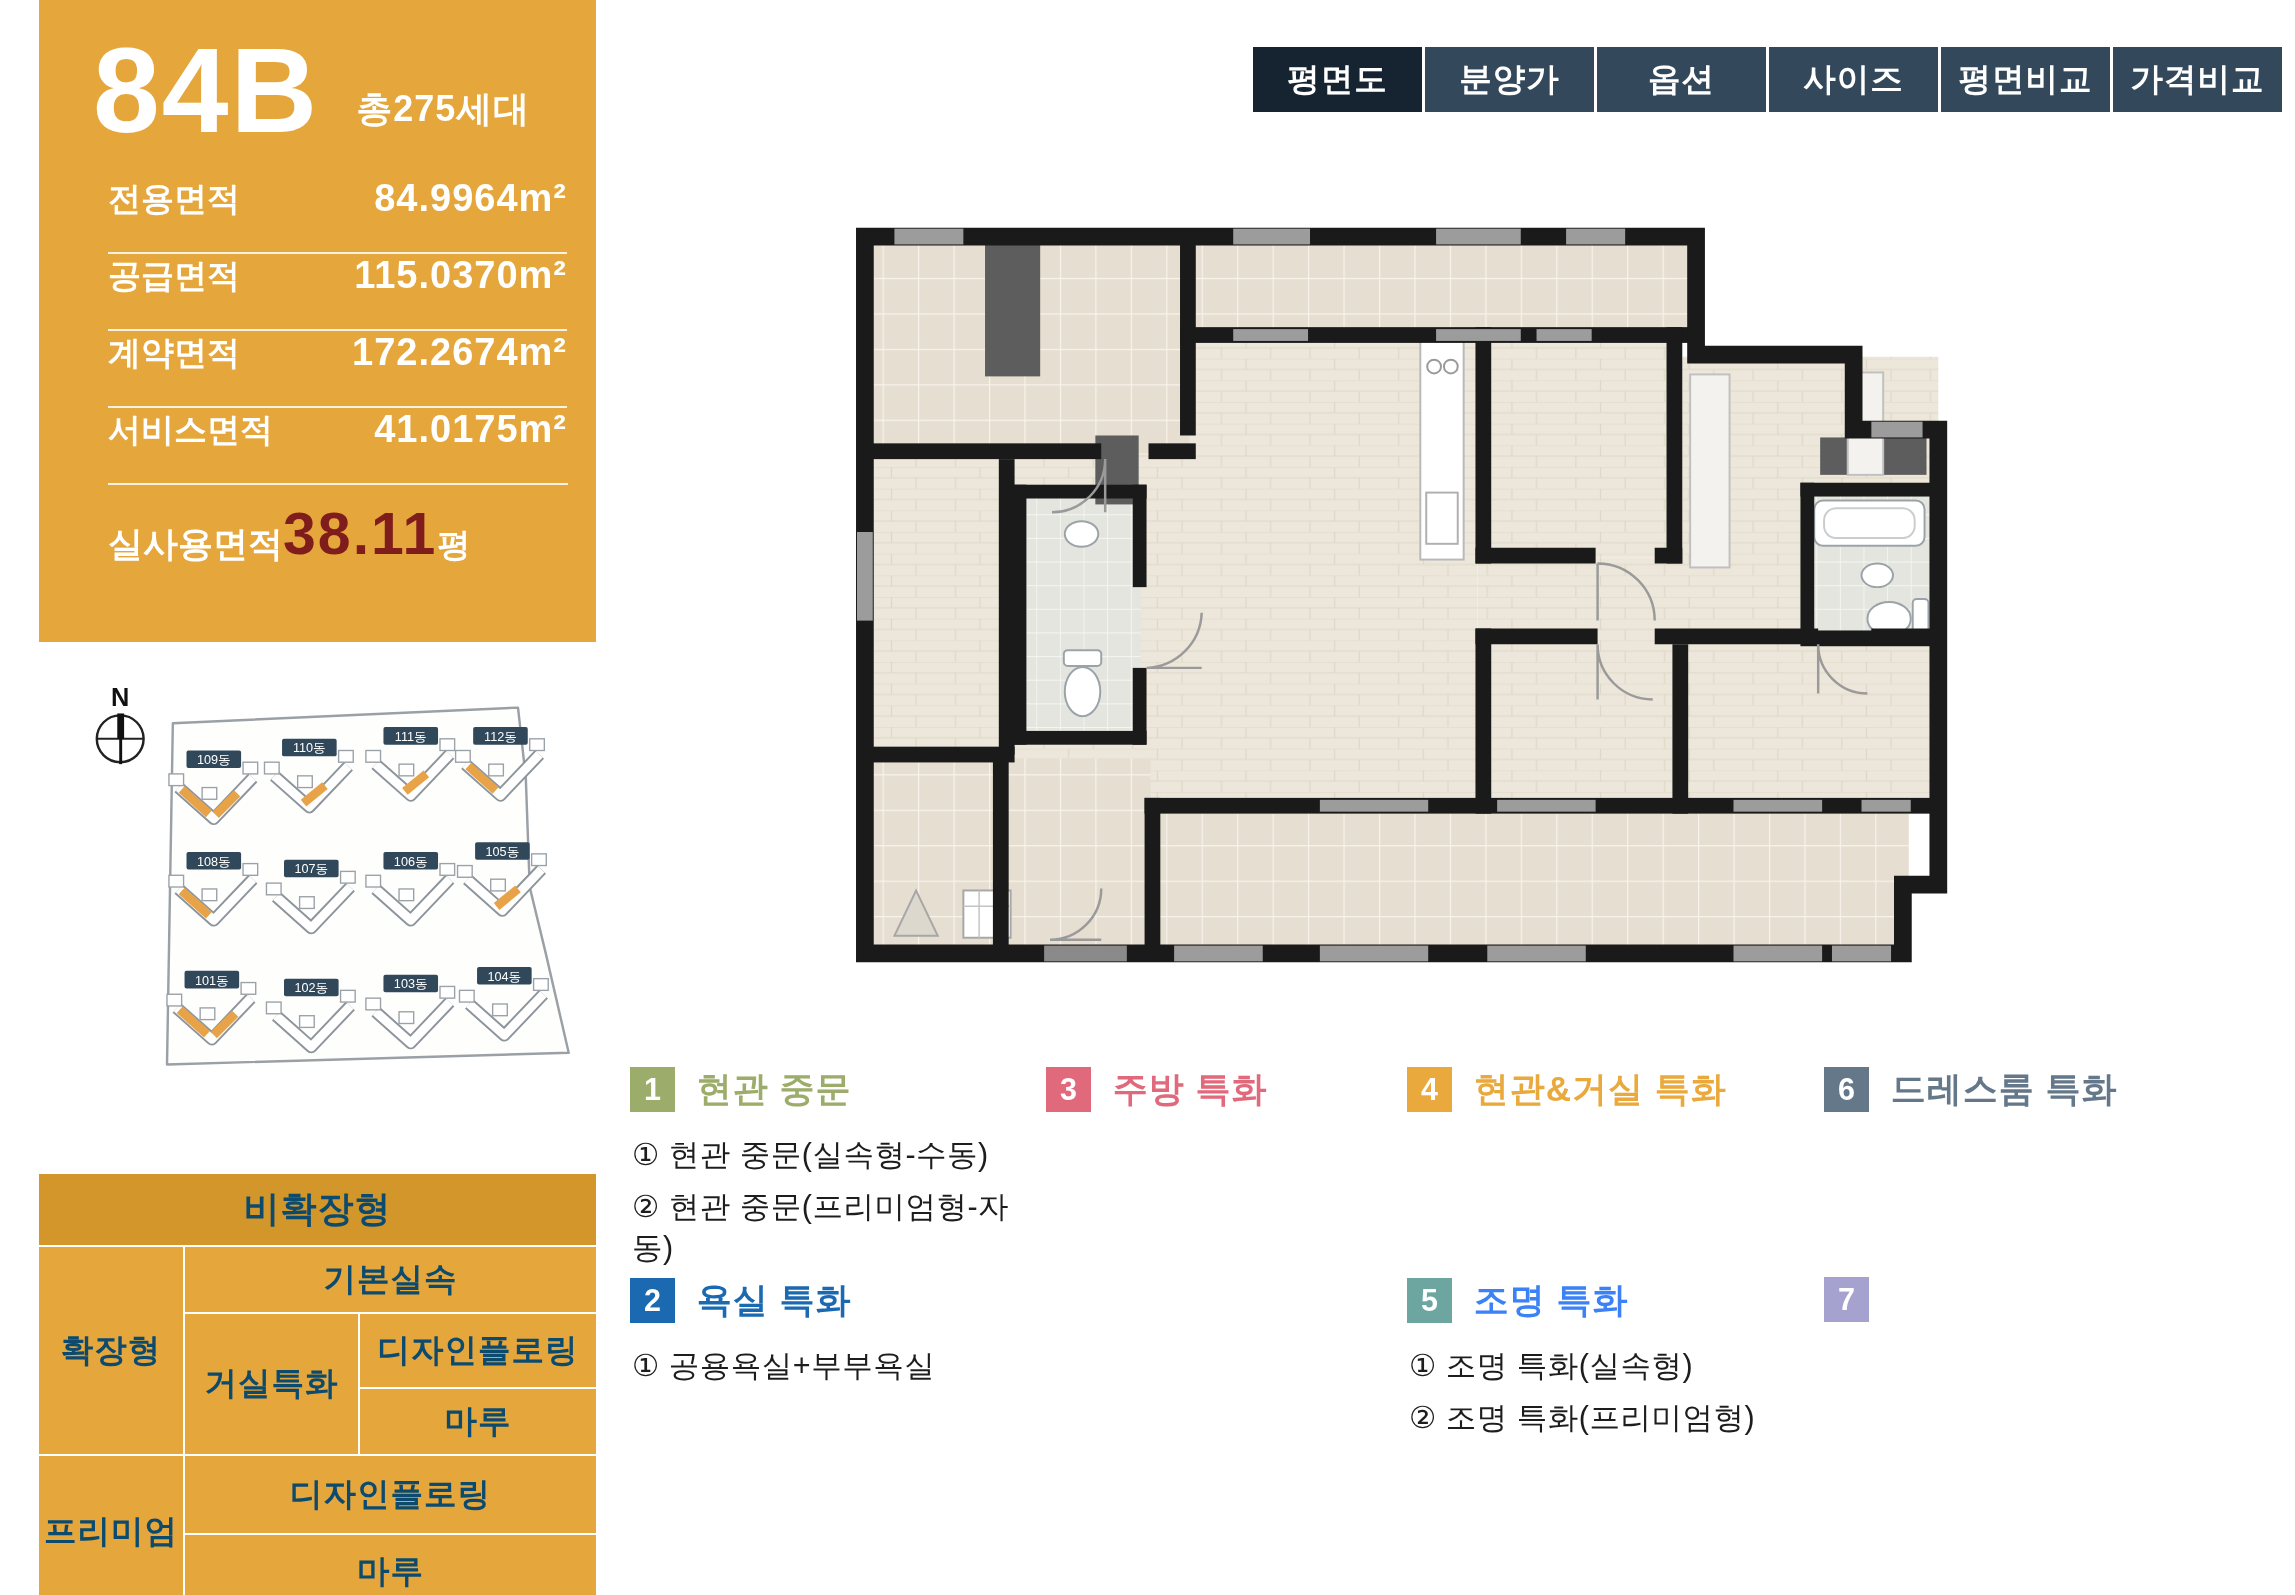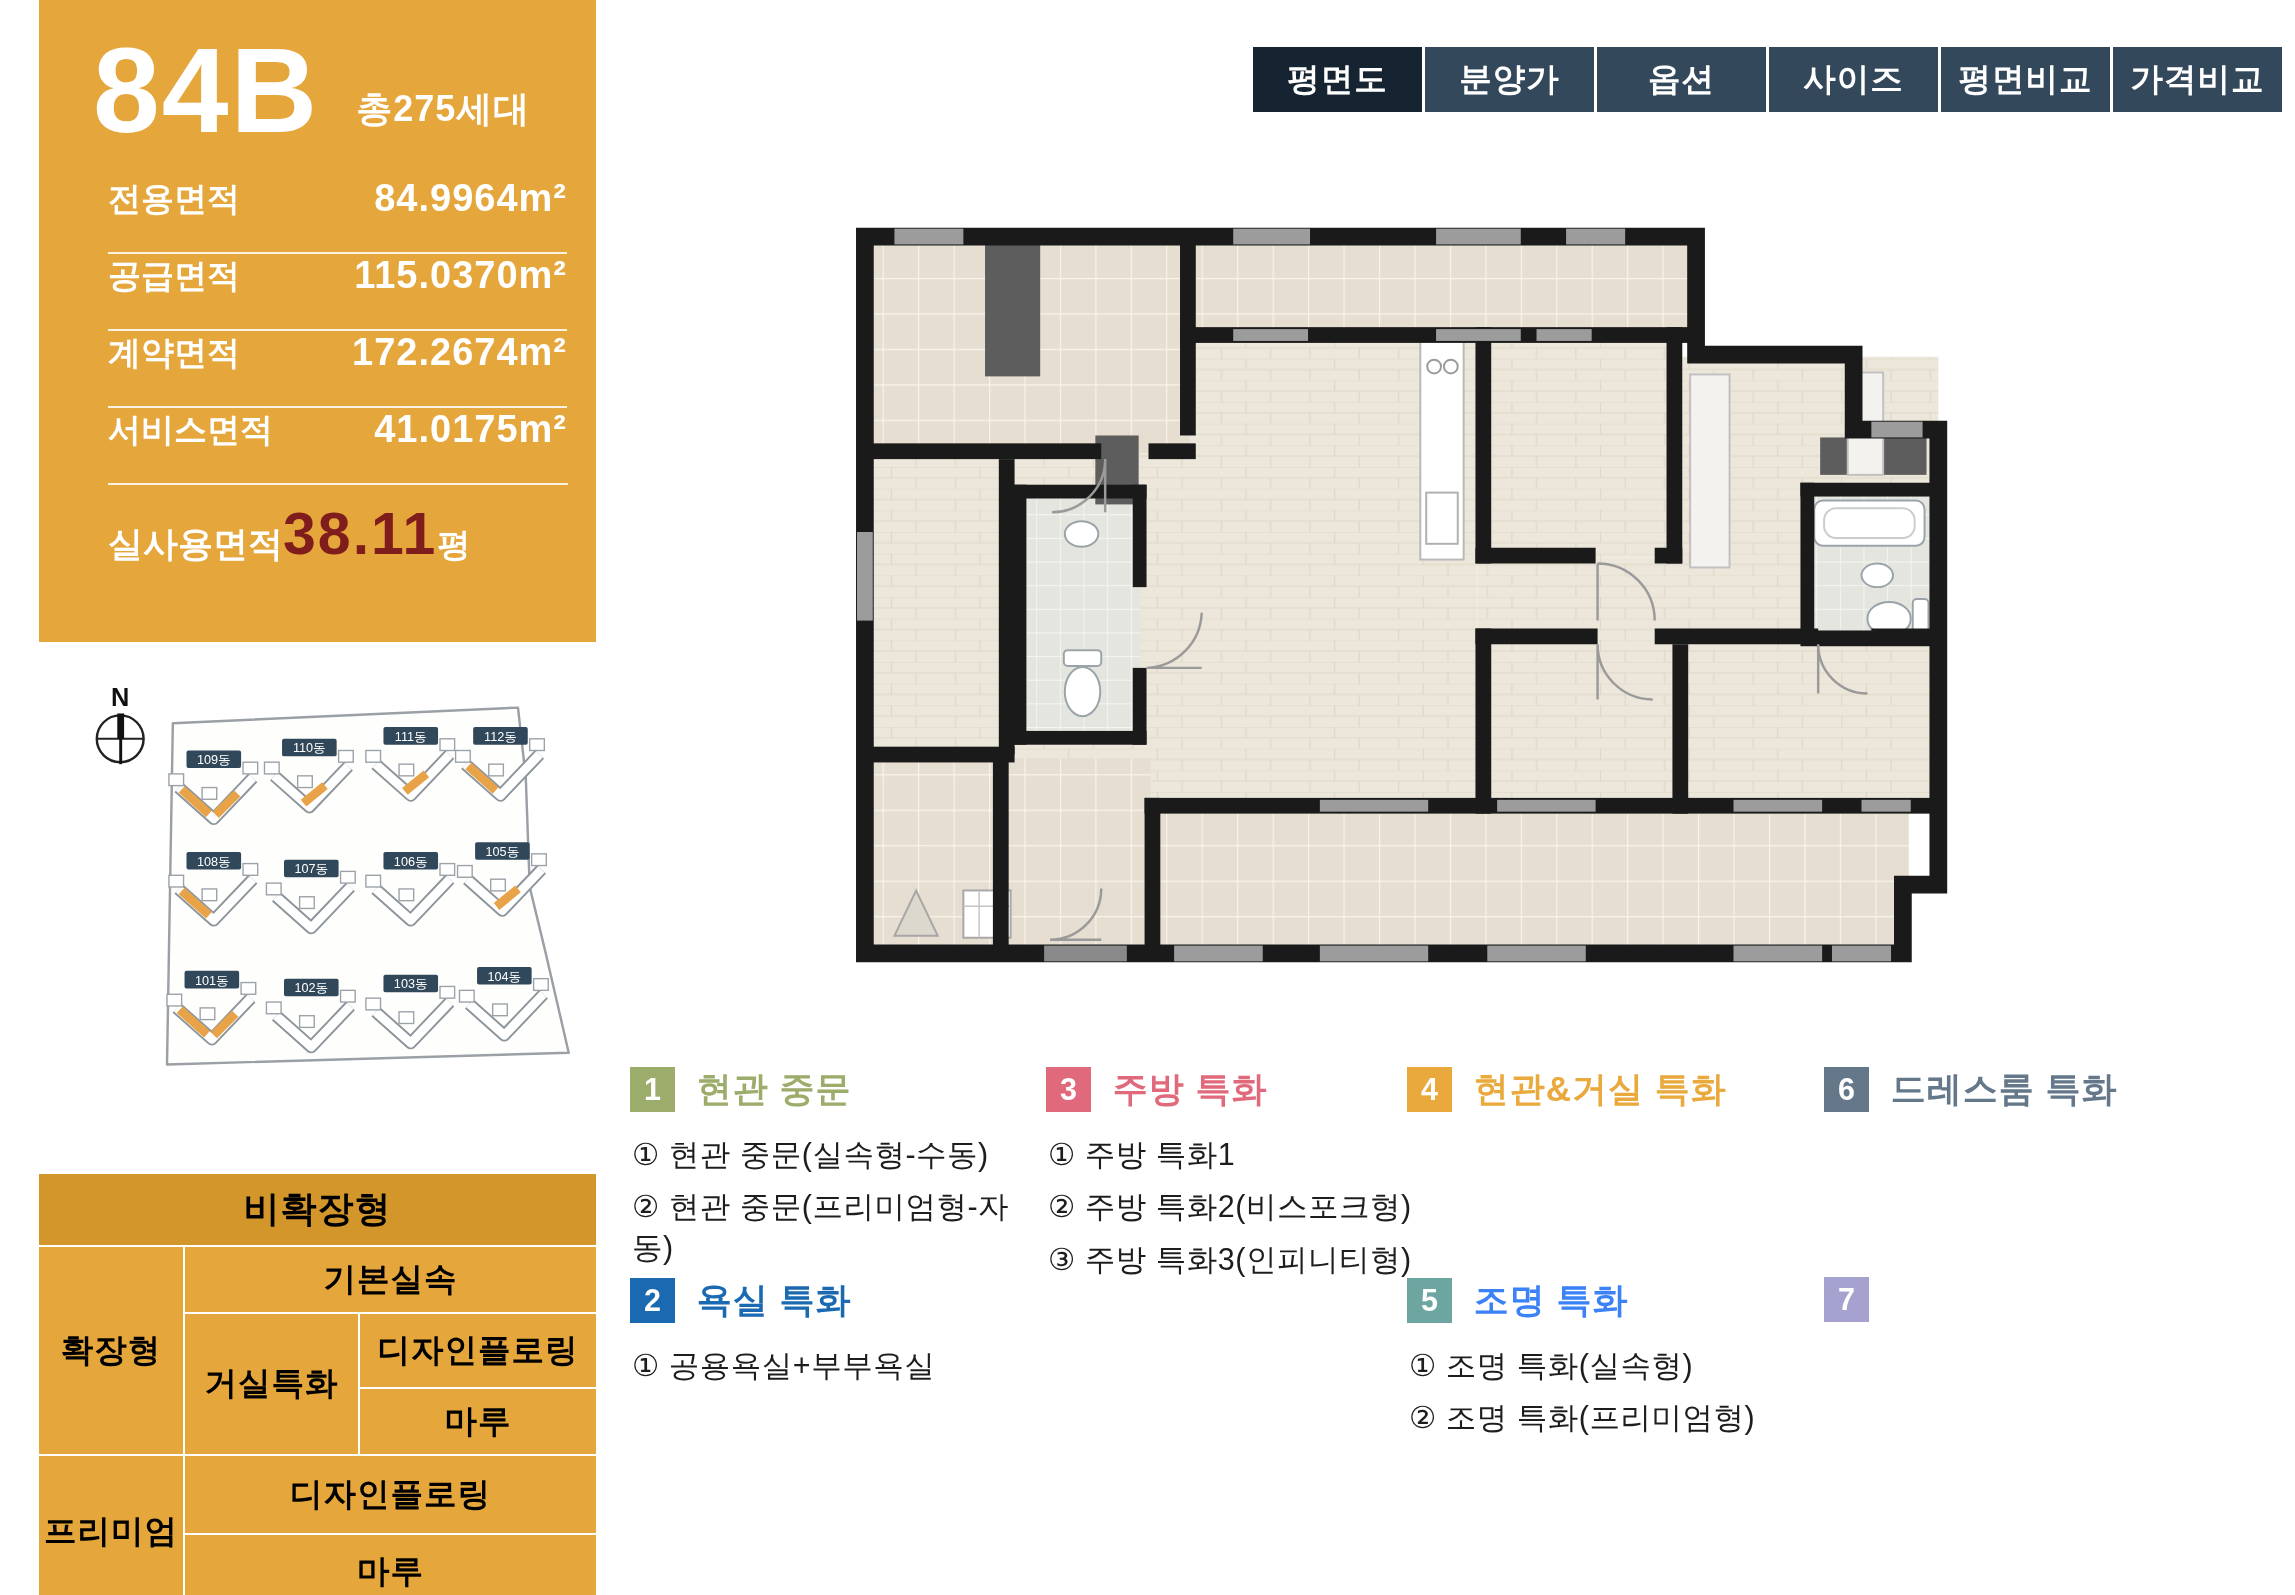--- a/index.html
+++ b/index.html
@@ -34,21 +34,21 @@
   
   .floorplan{left:847px;top:207px;width:1123px;height:778px;}
   .sitemap{left:89px;top:680px;width:507px;height:414px;}
 
   
   .option-table{left:39px;top:1174px;width:557px;display:grid;
      grid-template-columns:144px 173px 1fr;
      grid-template-rows:71px 65px 73px 65px 77px 73px;
      grid-template-areas:"h h h" "a r1 r1" "a b r2a" "a b r2b" "p r3a r3a" "p r3b r3b";
      gap:2px;background:#fff;}
-  .option-table .cell{background:#e5a63c;color:#000000;font-weight:bold;font-size:32.5px;
+  .option-table .cell{background:#e5a63c;color:#0c4a6e;font-weight:bold;font-size:32.5px;
      display:flex;align-items:center;justify-content:center;letter-spacing:1px;}
   .option-table .head{grid-area:h;background:#d3962a;font-size:36px;}
   .c-a{grid-area:a}.c-b{grid-area:b}.c-p{grid-area:p}.c-r1{grid-area:r1}
   .c-r2a{grid-area:r2a}.c-r2b{grid-area:r2b}.c-r3a{grid-area:r3a}.c-r3b{grid-area:r3b}
 
   
   .feature{position:absolute;width:394px;}
   .f-head{display:flex;align-items:center;gap:21.7px;}
   .f-badge{width:45px;height:45px;display:flex;align-items:center;justify-content:center;
            color:#fff;font-size:30.5px;font-weight:bold;}
@@ -379,25 +379,20 @@
       </div>
       <div class="f-items">
         <div class="f-item">① 공용욕실+부부욕실</div>
       </div>
     </div>
     <div class="feature" style="left: 1046px; top: 1066px;">
       <div class="f-head">
         <span class="f-badge" style="background: rgb(224, 106, 124);">3</span>
         <span class="f-title" style="color: rgb(224, 106, 124);">주방 특화</span>
       </div>
-      <div class="f-items">
-        <div class="f-item">① 주방 특화1</div>
-        <div class="f-item">② 주방 특화2(비스포크형)</div>
-        <div class="f-item">③ 주방 특화3(인피니티형)</div>
-      </div>
     </div>
     <div class="feature" style="left: 1407px; top: 1066px;">
       <div class="f-head">
         <span class="f-badge" style="background: rgb(234, 169, 60);">4</span>
         <span class="f-title" style="color: rgb(234, 169, 60);">현관&amp;거실 특화</span>
       </div>
     </div>
     <div class="feature" style="left: 1407px; top: 1277px;">
       <div class="f-head">
         <span class="f-badge" style="background: rgb(109, 166, 160);">5</span>

